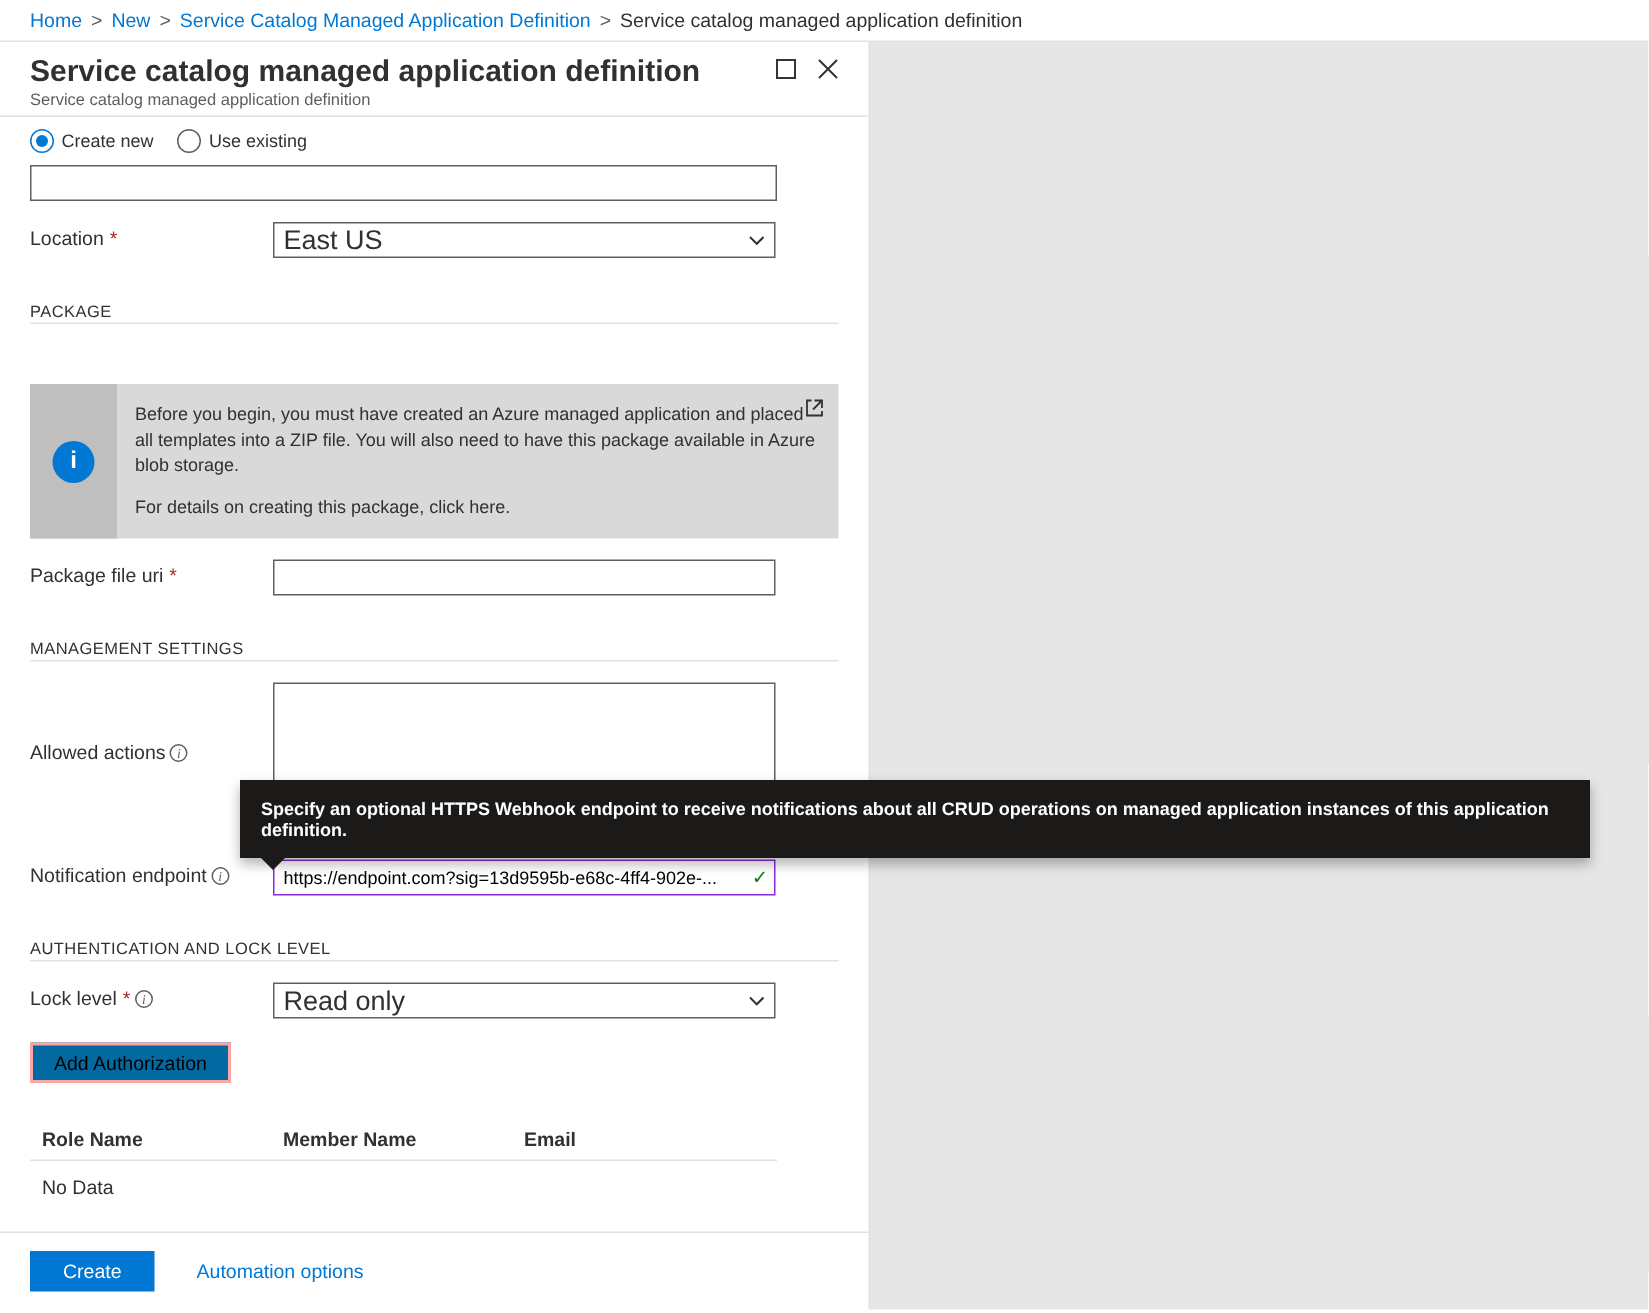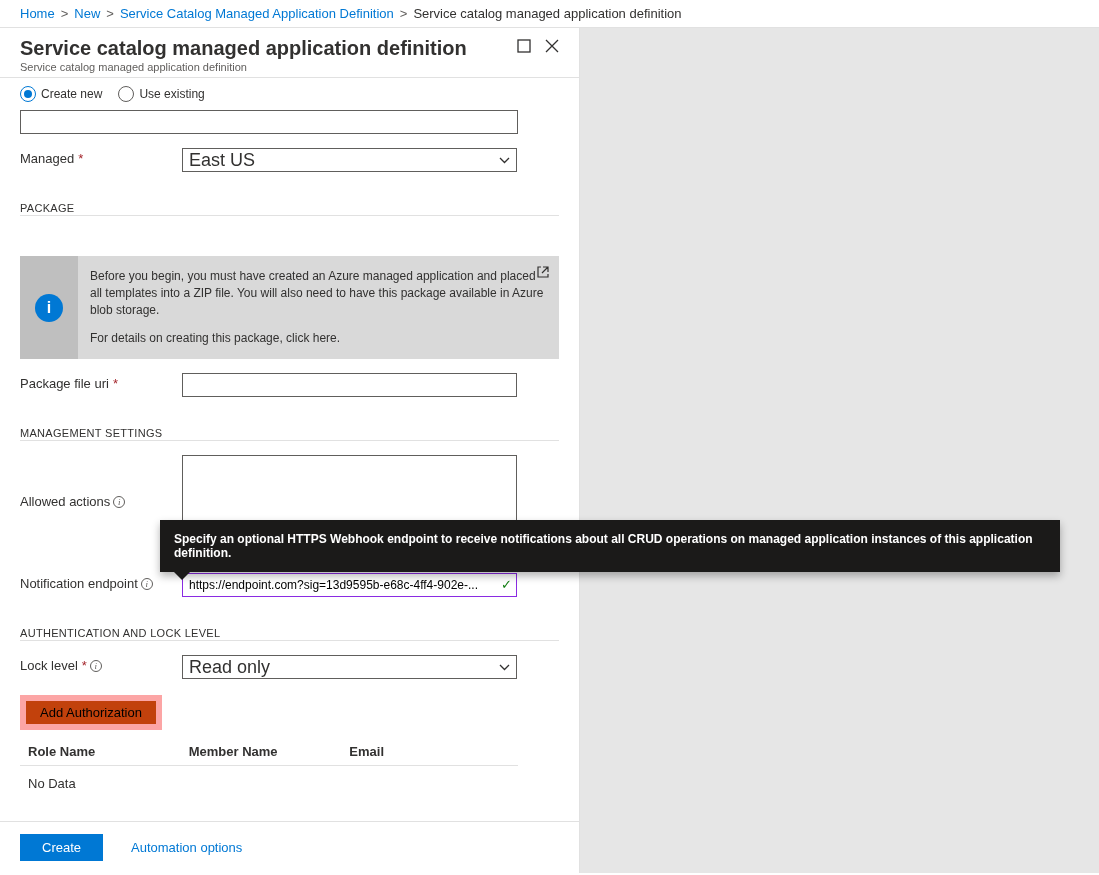--- a/index.html
+++ b/index.html
@@ -139,22 +139,22 @@
       box-shadow: 0 4px 8px rgba(0,0,0,0.3);
     }
     .tooltip::after {
       content: ""; position: absolute; bottom: -8px; left: 14px;
       border-left: 8px solid transparent; border-right: 8px solid transparent;
       border-top: 8px solid #1b1a19;
     }
 
     .auth-table { margin-top: 8px; width: 498px; }
     .add-auth-btn {
-      border: 6px solid #fca5a5; background: #c2410c; padding: 4px 14px;
-      font-size: 13px; cursor: pointer; margin-bottom: 8px;
+      border: 2px solid #fca5a5; background: #0369a1; padding: 4px 14px;
+      font-size: 13px; cursor: pointer; margin-bottom: 24px;
     }
     .table-header {
       display: flex; font-size: 13px; font-weight: 600;
       padding: 6px 8px 6px 8px; border-bottom: 1px solid #e1e1e1; align-items: flex-end;
     }
     .th { flex: 1; }
     .table-row { padding: 10px 8px; font-size: 13px; }
 
     .blade-footer {
       border-top: 1px solid #e1e1e1; padding: 12px 20px;
@@ -215,21 +215,21 @@
         <div class="radio-option">
           <span class="radio-circle"></span>
           <span>Use existing</span>
         </div>
       </div>
       <input type="text" class="text-input full-input" style="">
 
       
       <div class="form-row">
         <div class="form-label">
-          <span>Managed</span>
+          <span>Location</span>
             <span class="req">*</span>
         </div>
         <div class="select-input" style="width:335px">
           <span>East US</span>
           <span class="chev">
             <svg width="11" height="7" viewBox="0 0 11 7">
                 <path d="M1 1 L5.5 5.5 L10 1" fill="none" stroke="#323130" stroke-width="1.3"></path>
               </svg>
           </span>
         </div>

